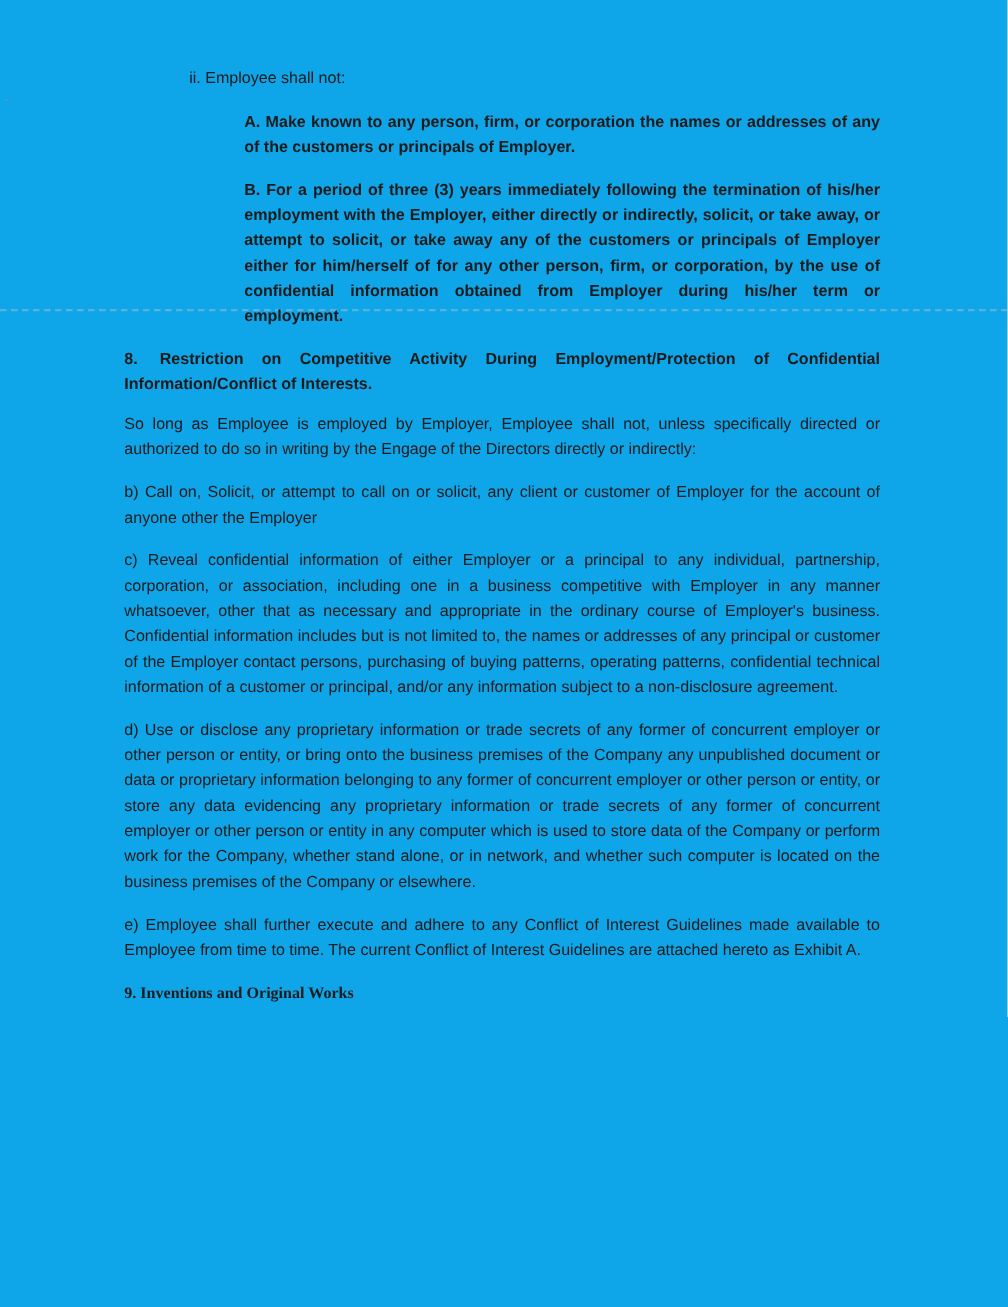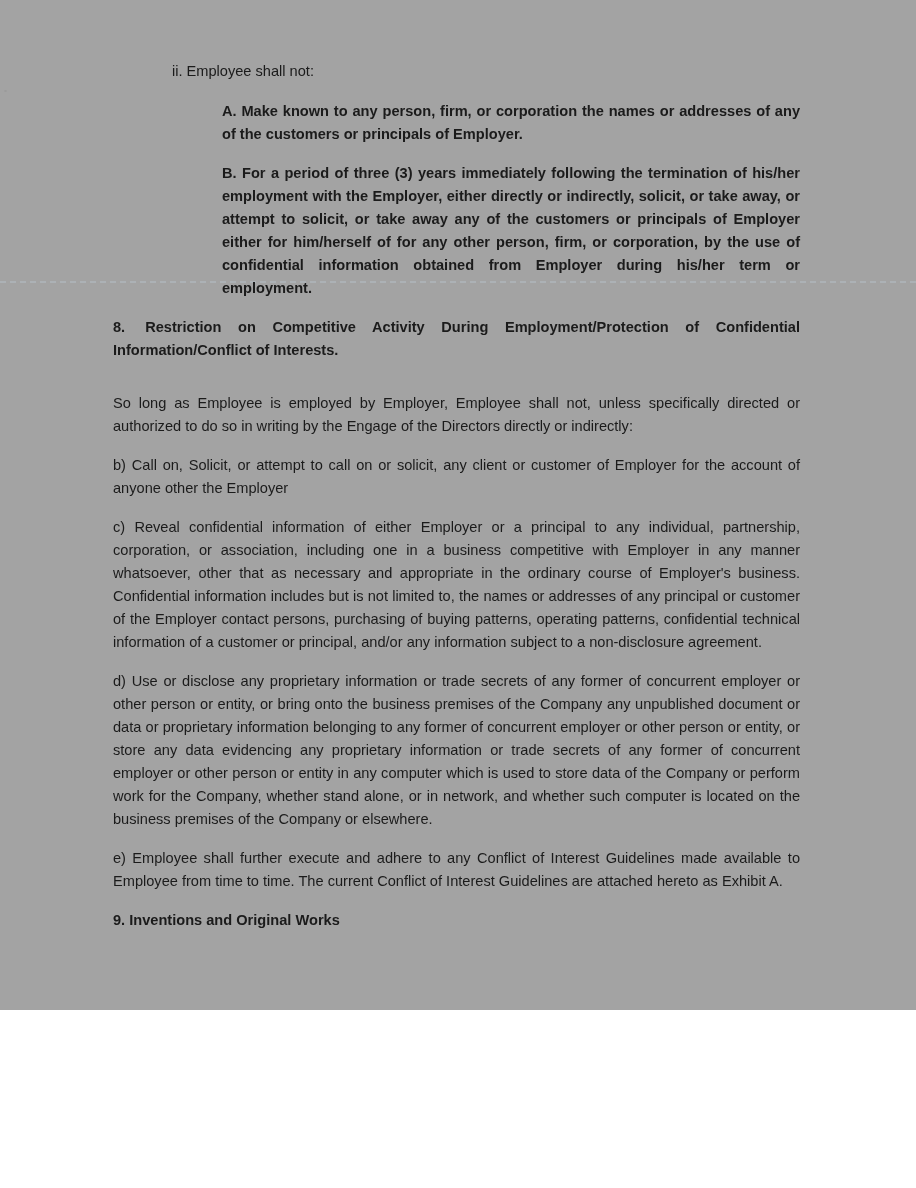--- a/index.html
+++ b/index.html
@@ -10,22 +10,22 @@
   body {
     width: 916px;
     height: 1188px;
     font-family: "Liberation Sans", "DejaVu Sans", sans-serif;
     color: #1b1b1b;
     -webkit-font-smoothing: antialiased;
   }
   .page {
     position: relative;
     width: 916px;
-    height: 1010px;
-    background: #a3a3a3;
+    height: 1188px;
+    background: #0ea5e9;
     overflow: hidden;
   }
   .content {
     position: absolute;
     left: 113px;
     top: 60px;
     width: 687px;
   }
   .para {
     margin: 0 0 16px 0;
@@ -38,30 +38,31 @@
     margin-bottom: 17px;
     text-align: left;
   }
   .sub-item {
     margin-left: 109px;
     font-weight: bold;
   }
   .section-heading {
     font-weight: bold;
     margin-top: 6px;
-    margin-bottom: 30px;
+    margin-bottom: 13px;
   }
   .sec-num {
     font-weight: bold;
     margin-right: 20px;
   }
   .section9-heading {
     font-weight: bold;
     margin-top: 8px;
     text-align: left;
+    font-family: Liberation Serif, serif;
   }
   .scan-line {
     position: absolute;
     left: 0;
     top: 281px;
     width: 916px;
     border-top: 2px dashed rgba(185, 195, 205, 0.45);
     height: 0;
     pointer-events: none;
   }

